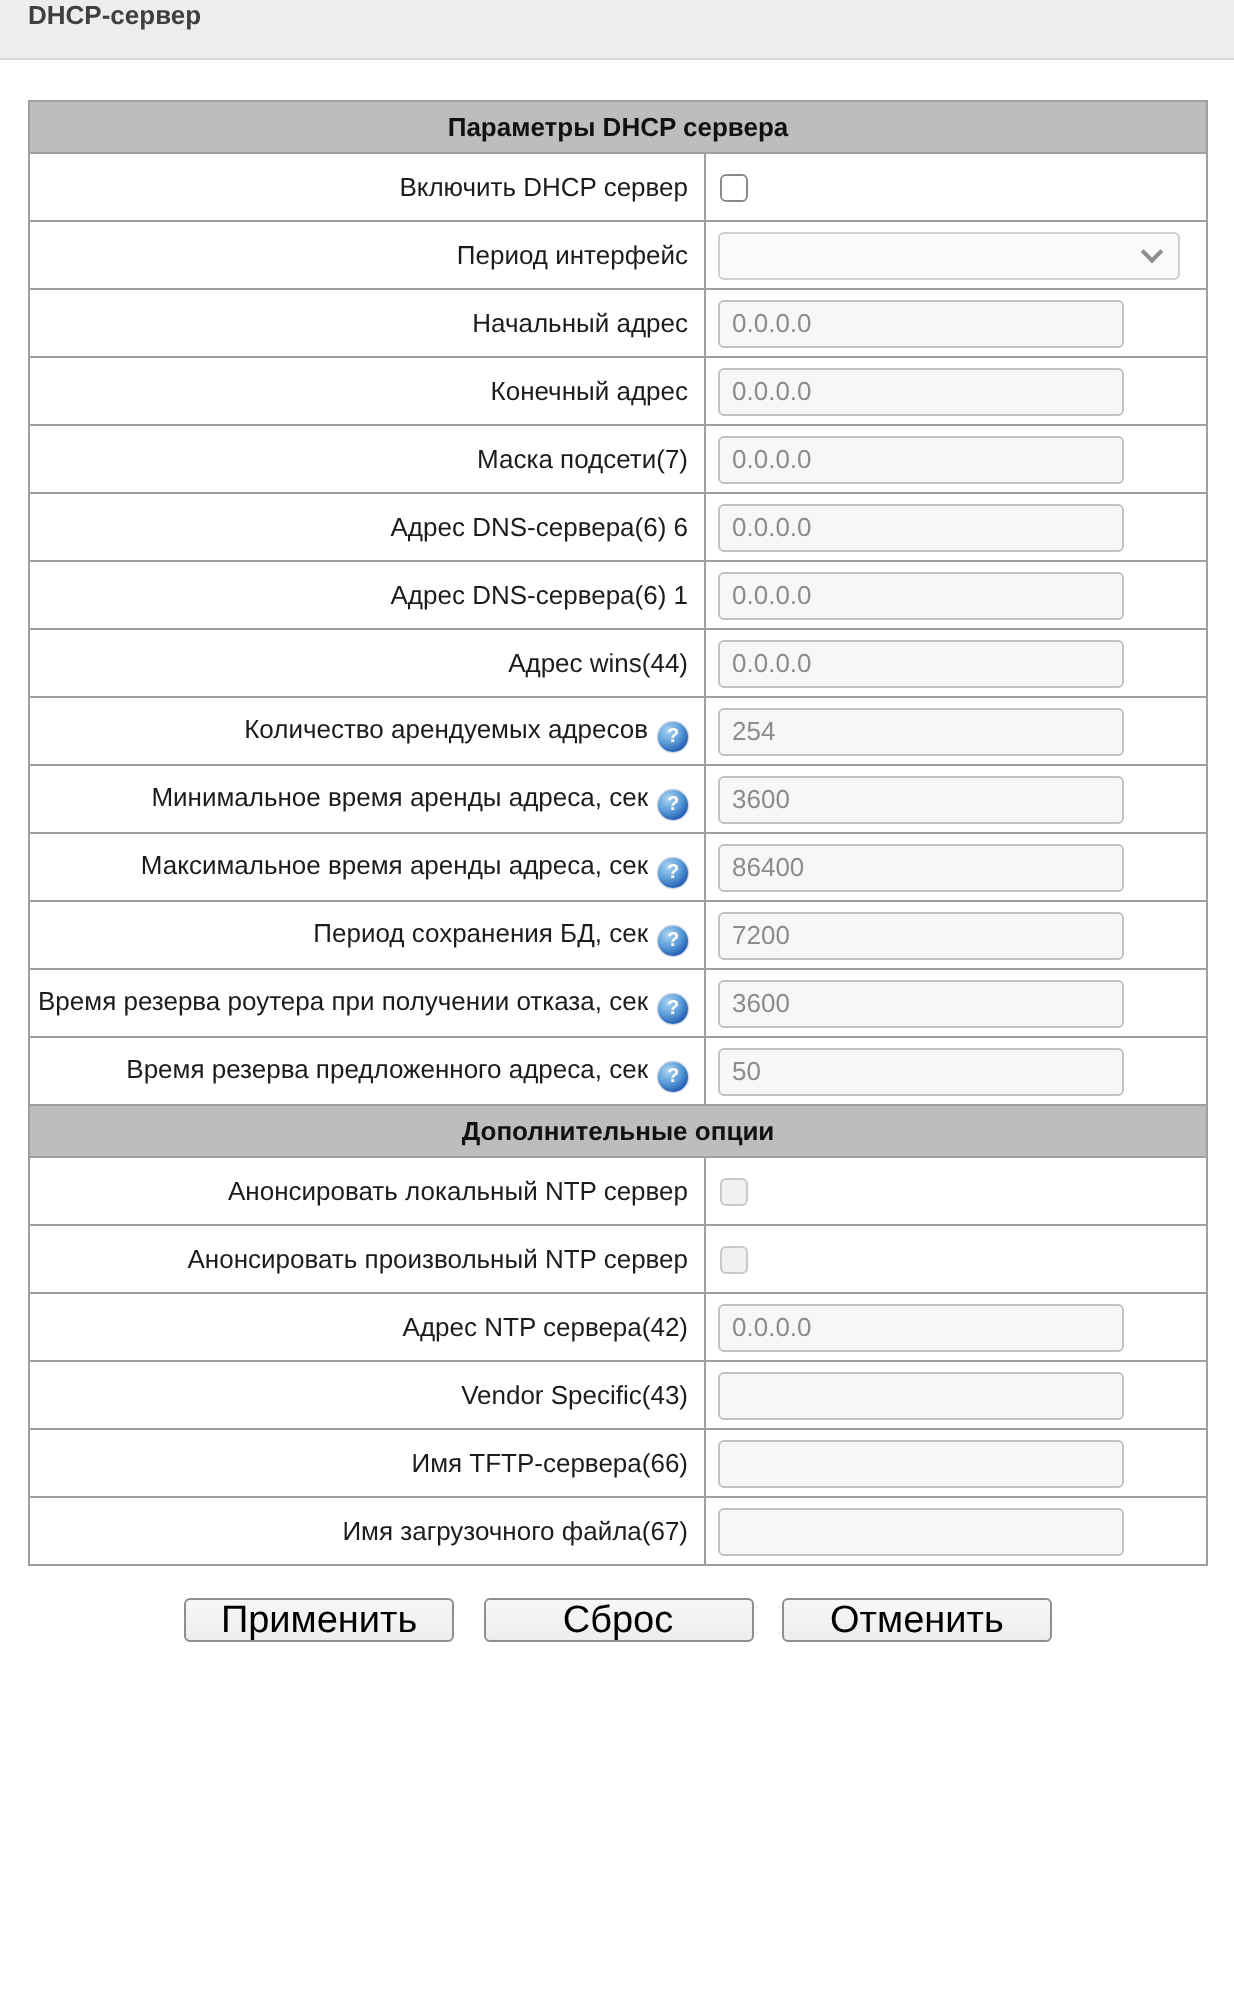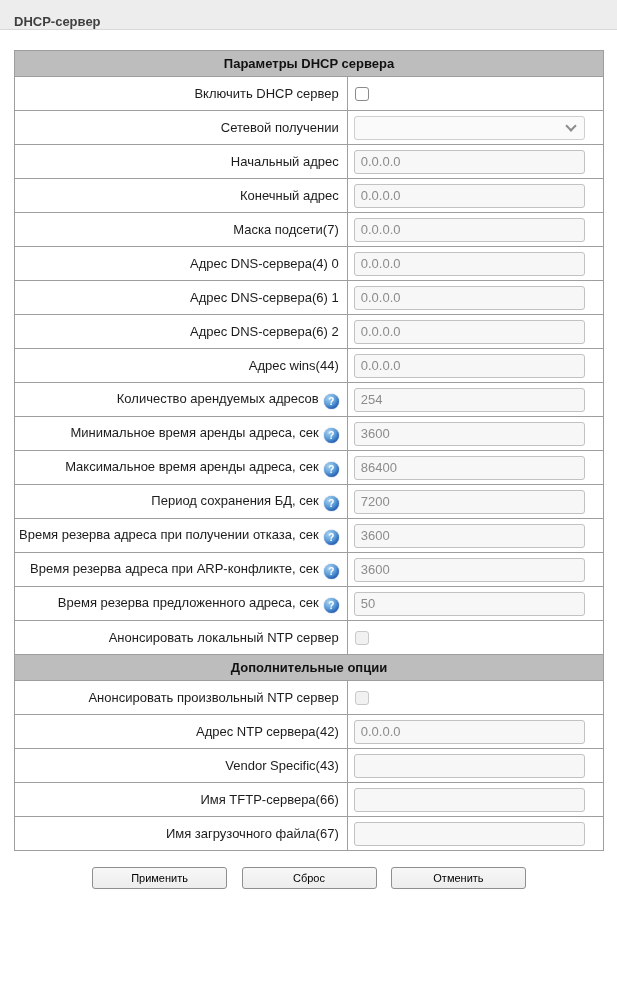--- a/index.html
+++ b/index.html
@@ -1,21 +1,21 @@
 <!DOCTYPE html>
 <html><head>
 <meta charset="utf-8">
 <style>
   * { margin:0; padding:0; box-sizing:border-box; }
   html,body { width:617px; background:#ffffff; font-family:"Liberation Sans", sans-serif; }
   body { height:1000px; overflow:hidden; }
 
   .topbar {
     height:30px; background:#ededed; border-bottom:1px solid #d8d8d8;
-    display:flex; align-items:flex-end; padding-left:14px;
+    display:flex; align-items:flex-start; padding-left:14px;
   }
   .page-title { font-size:13px; font-weight:bold; color:#3f3f3f; }
 
   .content { padding:20px 14px 0 14px; }
 
   table.form-table {
     width:590px; border-collapse:collapse; background:#ffffff;
     border:1px solid #7f7f7f;
   }
   td { border:1px solid #9e9e9e; font-size:13px; }
@@ -51,31 +51,31 @@
     border-radius:3px; display:flex; align-items:center; justify-content:space-between;
     cursor:pointer;
   }
   .select-value { font-size:13px; color:#8c8c8c; padding-left:6px; }
   .chevron {
     width:8px; height:8px; border-right:2px solid #8d8d8d; border-bottom:2px solid #8d8d8d;
     transform:rotate(45deg); margin-right:9px; margin-top:-3px;
   }
 
   .text-input {
-    width:231px; height:24px; background:#f7f7f7; border:1px solid #c2c2c2;
+    width:203px; height:24px; background:#f7f7f7; border:1px solid #c2c2c2;
     border-radius:3px; display:flex; align-items:center; padding-left:6px;
     font-size:13px; color:#8c8c8c; cursor:text;
   }
 
   .buttons-row { width:590px; text-align:center; margin-top:16px; }
   .btn {
     display:inline-block; width:135px; height:22px;
     background:linear-gradient(#f7f7f7,#ededed);
     border:1px solid #8f8f8f; border-radius:3px;
-    font-family:"Liberation Sans", sans-serif; font-size:11px; color:#000;
+    font-family:"Liberation Sans", sans-serif; font-size:19px; color:#000;
     margin:0 5px; cursor:pointer; line-height:19px;
   }
 </style>
 </head>
 <body>
 
 <div class="topbar">
   <span class="page-title">DHCP-сервер</span>
 </div>
 
@@ -83,21 +83,21 @@
   <table class="form-table">
     <tbody id="form-rows">
         <tr>
           <td colspan="2" class="section-header">Параметры DHCP сервера</td>
         </tr>
         <tr>
           <td class="label-cell"><span class="row-label">Включить DHCP сервер</span></td>
           <td class="control-cell"><span class="checkbox"></span></td>
         </tr>
         <tr>
-          <td class="label-cell"><span class="row-label">Сетевой получении</span></td>
+          <td class="label-cell"><span class="row-label">Период интерфейс</span></td>
           <td class="control-cell">
             <div class="select">
               <span class="select-value"></span>
               <span class="chevron"></span>
             </div>
           </td>
         </tr>
         <tr>
           <td class="label-cell"><span class="row-label">Начальный адрес</span></td>
           <td class="control-cell">
@@ -116,44 +116,36 @@
         </tr>
         <tr>
           <td class="label-cell"><span class="row-label">Маска подсети(7)</span></td>
           <td class="control-cell">
             <div class="text-input">
               <span>0.0.0.0</span>
             </div>
           </td>
         </tr>
         <tr>
-          <td class="label-cell"><span class="row-label">Адрес DNS-сервера(4) 0</span></td>
+          <td class="label-cell"><span class="row-label">Адрес DNS-сервера(6) 6</span></td>
           <td class="control-cell">
             <div class="text-input">
               <span>0.0.0.0</span>
             </div>
           </td>
         </tr>
         <tr>
           <td class="label-cell"><span class="row-label">Адрес DNS-сервера(6) 1</span></td>
           <td class="control-cell">
             <div class="text-input">
               <span>0.0.0.0</span>
             </div>
           </td>
         </tr>
         <tr>
-          <td class="label-cell"><span class="row-label">Адрес DNS-сервера(6) 2</span></td>
-          <td class="control-cell">
-            <div class="text-input">
-              <span>0.0.0.0</span>
-            </div>
-          </td>
-        </tr>
-        <tr>
           <td class="label-cell"><span class="row-label">Адрес wins(44)</span></td>
           <td class="control-cell">
             <div class="text-input">
               <span>0.0.0.0</span>
             </div>
           </td>
         </tr>
         <tr>
           <td class="label-cell"><span class="row-label">Количество арендуемых адресов</span><span class="help-icon">?</span></td>
           <td class="control-cell">
@@ -180,49 +172,41 @@
         </tr>
         <tr>
           <td class="label-cell"><span class="row-label">Период сохранения БД, сек</span><span class="help-icon">?</span></td>
           <td class="control-cell">
             <div class="text-input">
               <span>7200</span>
             </div>
           </td>
         </tr>
         <tr>
-          <td class="label-cell"><span class="row-label">Время резерва адреса при получении отказа, сек</span><span class="help-icon">?</span></td>
+          <td class="label-cell"><span class="row-label">Время резерва роутера при получении отказа, сек</span><span class="help-icon">?</span></td>
           <td class="control-cell">
             <div class="text-input">
               <span>3600</span>
             </div>
           </td>
         </tr>
         <tr>
-          <td class="label-cell"><span class="row-label">Время резерва адреса при ARP-конфликте, сек</span><span class="help-icon">?</span></td>
-          <td class="control-cell">
-            <div class="text-input">
-              <span>3600</span>
-            </div>
-          </td>
-        </tr>
-        <tr>
           <td class="label-cell"><span class="row-label">Время резерва предложенного адреса, сек</span><span class="help-icon">?</span></td>
           <td class="control-cell">
             <div class="text-input">
               <span>50</span>
             </div>
           </td>
+        </tr>
+        <tr>
+          <td colspan="2" class="section-header">Дополнительные опции</td>
         </tr>
         <tr>
           <td class="label-cell"><span class="row-label">Анонсировать локальный NTP сервер</span></td>
           <td class="control-cell"><span class="checkbox disabled"></span></td>
-        </tr>
-        <tr>
-          <td colspan="2" class="section-header">Дополнительные опции</td>
         </tr>
         <tr>
           <td class="label-cell"><span class="row-label">Анонсировать произвольный NTP сервер</span></td>
           <td class="control-cell"><span class="checkbox disabled"></span></td>
         </tr>
         <tr>
           <td class="label-cell"><span class="row-label">Адрес NTP сервера(42)</span></td>
           <td class="control-cell">
             <div class="text-input">
               <span>0.0.0.0</span>

